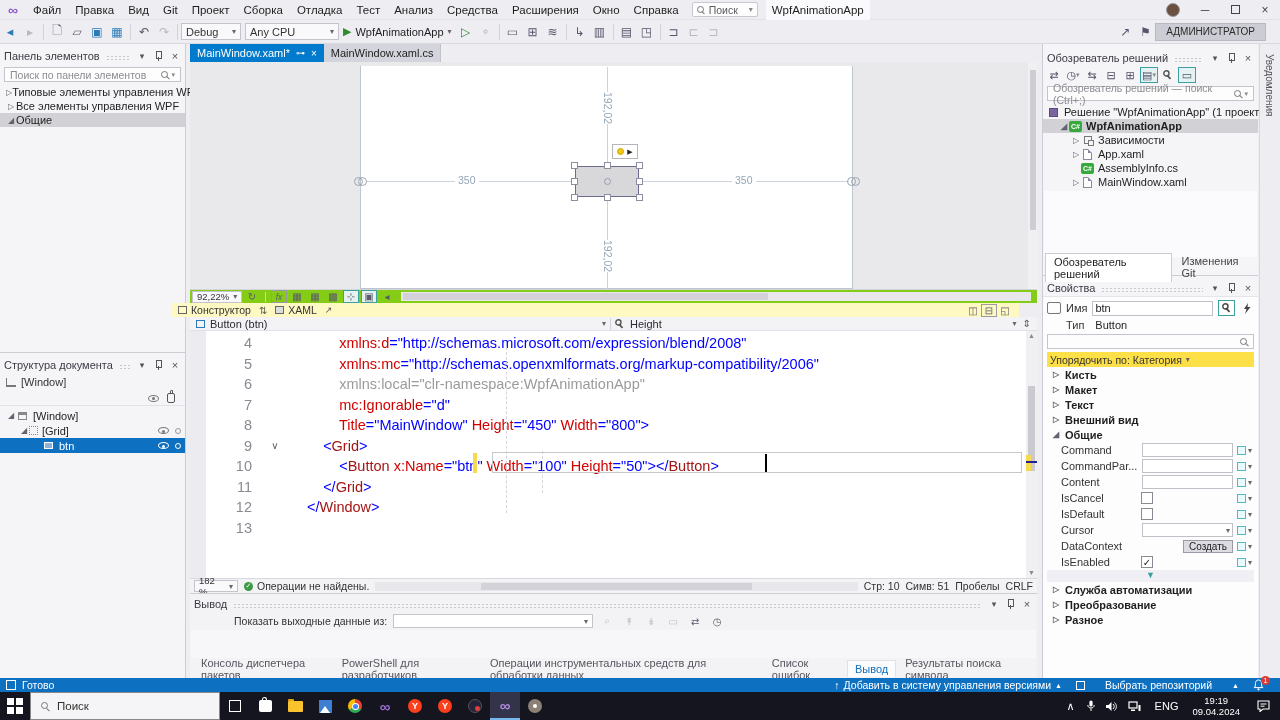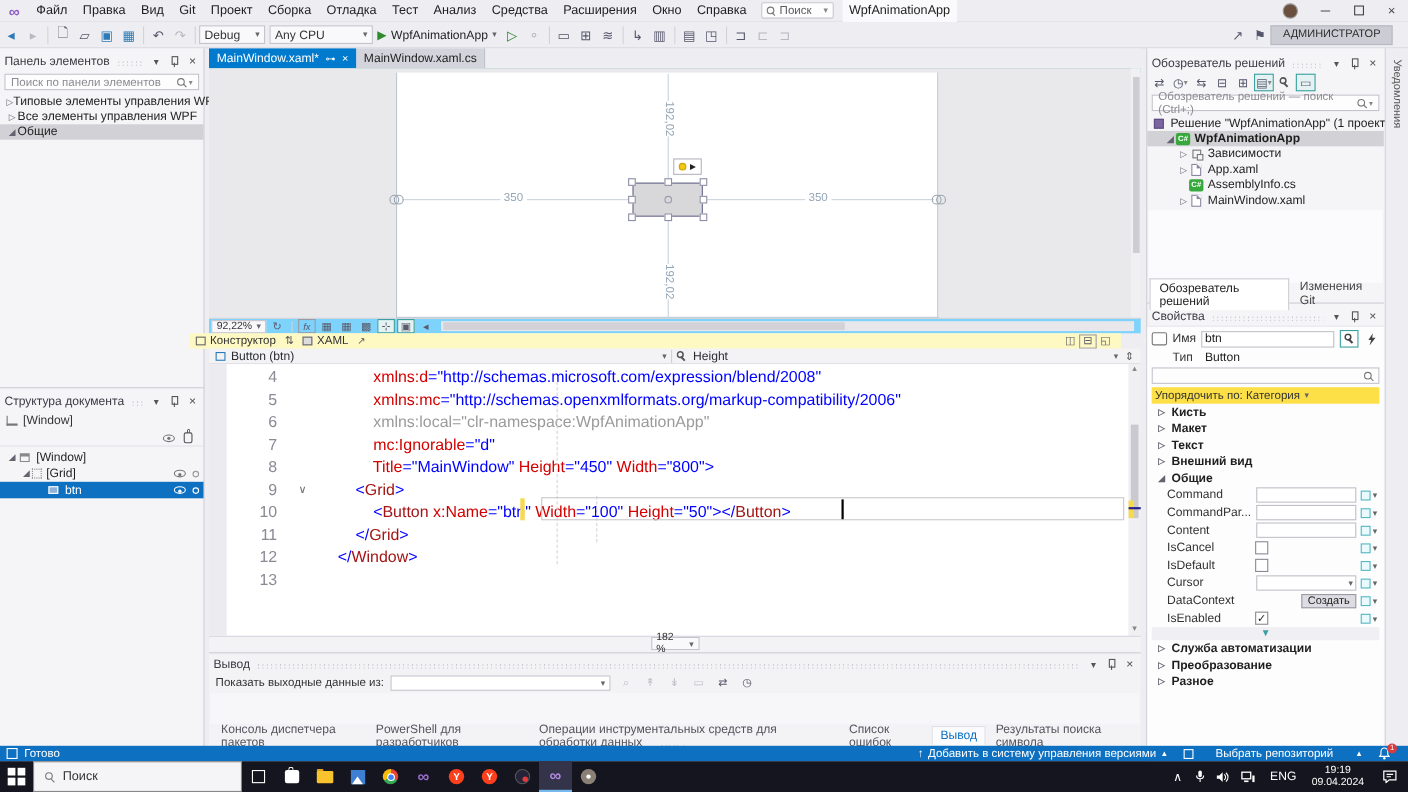--- a/index.html
+++ b/index.html
@@ -333,21 +333,21 @@
     <div class="abs f" style="left:422px;top:82px;width:26px;height:15px;background:#fff;border:1px solid #b5b5bd;justify-content:center;gap:3px;">
       <span style="width:7px;height:7px;border-radius:50%;background:#f2c811;border:1px solid #c9a50a;"></span>
       <span style="font-size:7px;color:#222;">▶</span>
     </div>
 
     <div class="abs" style="right:0;top:0;width:9px;height:227px;background:#f0f0f3;">
       <div style="margin:8px 1.5px;height:160px;background:#cdcdd3;"></div>
     </div>
   </div>
 
-  <div class="abs f" style="left:190px;top:289px;width:847px;height:14px;background:#7dd3fc;border-top:1px solid #d4d4dc;gap:2px;padding:0 2px;font-size:9px;">
+  <div class="abs f" style="left:190px;top:289px;width:847px;height:14px;background:#84cc16;border-top:1px solid #d4d4dc;gap:2px;padding:0 2px;font-size:9px;">
     <span class="combo" style="width:50px;height:12px;font-size:9.5px;">
         <span>92,22%</span>
         <span class="dd">▾</span>
       </span>
     <span class="dtb-ic">↻</span>
     <span class="tb-sep" style="height:10px;"></span>
     <span class="dtb-ic" style="border:1px solid #9a9aa5;font-style:italic;font-size:8.5px;">fx</span>
     <span class="dtb-ic">▦</span>
     <span class="dtb-ic">▦</span>
     <span class="dtb-ic">▩</span>
@@ -419,21 +419,21 @@
   <div class="abs" style="left:765px;top:454px;width:1.5px;height:18px;background:#000;"></div>
 
   <div class="abs" style="left:1026px;top:331px;width:11px;height:247px;background:#f0f0f3;">
     <div style="text-align:center;font-size:7px;color:#888;line-height:10px;">▲</div>
     <div style="position:absolute;left:2px;top:55px;width:7px;height:85px;background:#c9c9cf;"></div>
     <div style="position:absolute;left:0;top:124px;width:5px;height:16px;background:#f6d94c;"></div>
     <div style="position:absolute;left:0;top:130px;width:11px;height:2px;background:#23238f;"></div>
     <div style="position:absolute;bottom:0;width:100%;text-align:center;font-size:7px;color:#888;line-height:10px;">▼</div>
   </div>
 
-  <div class="abs f" style="left:190px;top:578px;width:847px;height:15px;background:#f3f3f6;border-top:1px solid #d8d8e0;font-size:10.5px;color:#333;gap:6px;padding:0 4px;flex-direction:column;">
+  <div class="abs f" style="left:190px;top:578px;width:847px;height:15px;background:#f3f3f6;border-top:1px solid #d8d8e0;font-size:10.5px;color:#333;gap:6px;padding:0 4px;">
     <span class="combo" style="width:44px;height:12px;font-size:9.5px;">
         <span>182 %</span>
         <span class="dd">▾</span>
       </span>
     <span class="f" style="gap:4px;">
       <span style="width:9px;height:9px;border-radius:50%;background:#3c9a46;color:#fff;font-size:7px;display:inline-flex;align-items:center;justify-content:center;">✓</span>
       <span>Операции не найдены.</span>
     </span>
     <div style="flex:1;height:9px;background:#e8e8ec;position:relative;">
       <div style="position:absolute;left:22%;top:1px;width:56%;height:7px;background:#d2d2d8;"></div>
@@ -446,21 +446,21 @@
 
   <div id="out-panel" class="abs">
     <div class="ptitle" style="margin-top:2px;">
       <span>Вывод</span>
       <span class="grip"></span>
       <span class="pbtn">▾</span>
       <span class="pin"></span>
       <span class="pbtn" style="font-size:11px;">×</span>
     </div>
     <div class="f" style="gap:6px;padding:2px 6px;">
-      <span style="font-size:10.5px;color:#333;">Показать выходные данные из:</span>
+      <span style="font-size:10.5px;color:#333;margin-left:38px;">Показать выходные данные из:</span>
       <span class="combo" style="width:200px;height:14px;background:#fff;">
           <span></span>
           <span class="dd">▾</span>
         </span>
       <span class="dtb-ic" style="color:#c0c0c8;">⌕</span>
       <span class="dtb-ic" style="color:#c0c0c8;">↟</span>
       <span class="dtb-ic" style="color:#c0c0c8;">↡</span>
       <span class="dtb-ic" style="color:#c0c0c8;">▭</span>
       <span class="dtb-ic">⇄</span>
       <span class="dtb-ic">◷</span>

